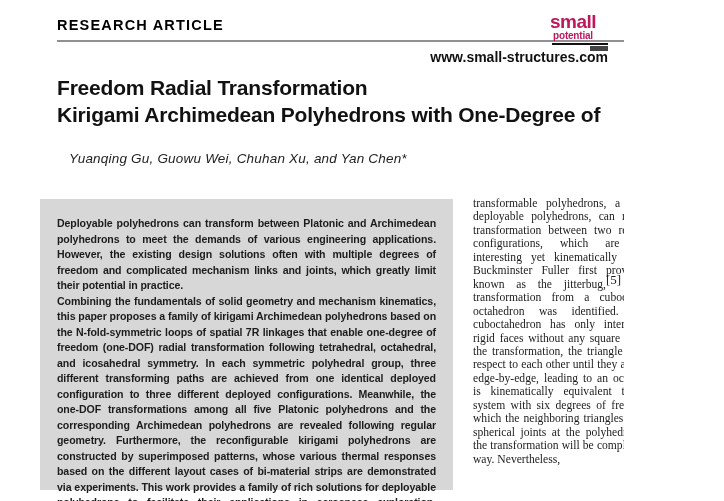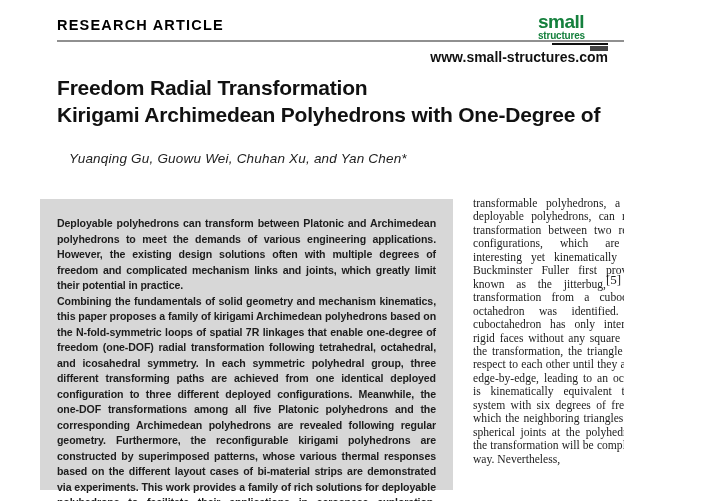--- a/index.html
+++ b/index.html
@@ -17,21 +17,21 @@
     position: absolute; left: 57px; top: 17px;
     font-size: 14.5px; font-weight: 900; letter-spacing: 1.2px;
     color: #000;
   }
   .masthead-rule {
     position: absolute; left: 57px; top: 40px;
     width: 583px; height: 2px; background: #909090;
   }
   .logo {
     position: absolute; top: 13px; right: 16px;
-    width: 70px; text-align: left; color: #15803d;
+    width: 70px; text-align: center; color: #be185d;
   }
   .logo-small {
     font-size: 19px; font-weight: 700; letter-spacing: -0.5px;
     line-height: 18px;
   }
   .logo-structures {
     font-size: 10px; font-weight: 700; letter-spacing: -0.2px;
     line-height: 10px; margin-top: 0px;
   }
   .logo-rule {
@@ -99,21 +99,21 @@
 </head>
 <body>
 
 <div class="page">
 
   <div class="section-label">RESEARCH ARTICLE</div>
   <div class="masthead-rule"></div>
 
   <div class="logo">
     <div class="logo-small">small</div>
-    <div class="logo-structures">structures</div>
+    <div class="logo-structures">potential</div>
     <div class="logo-rule"></div>
     <div class="logo-block"></div>
   </div>
   <div class="journal-url">www.small-structures.com</div>
 
   <h1 class="title">
     <span class="title-line">Freedom Radial Transformation</span>
     <span class="title-line">Kirigami Archimedean Polyhedrons with One-Degree of</span>
   </h1>
 

